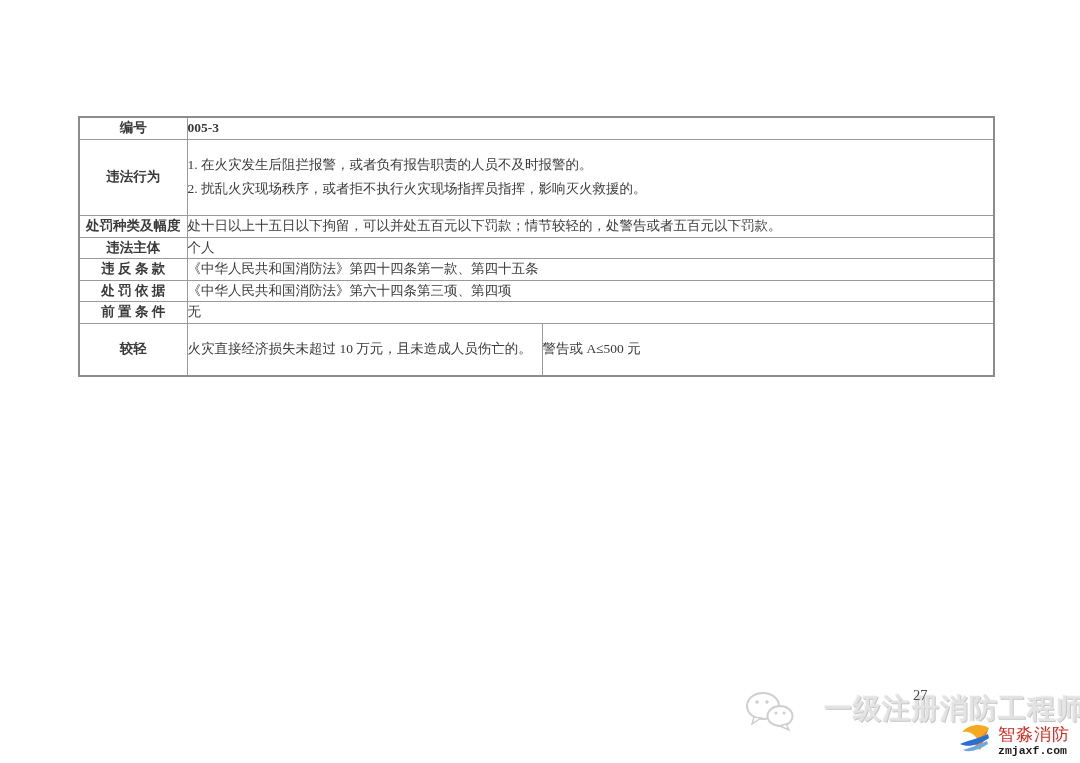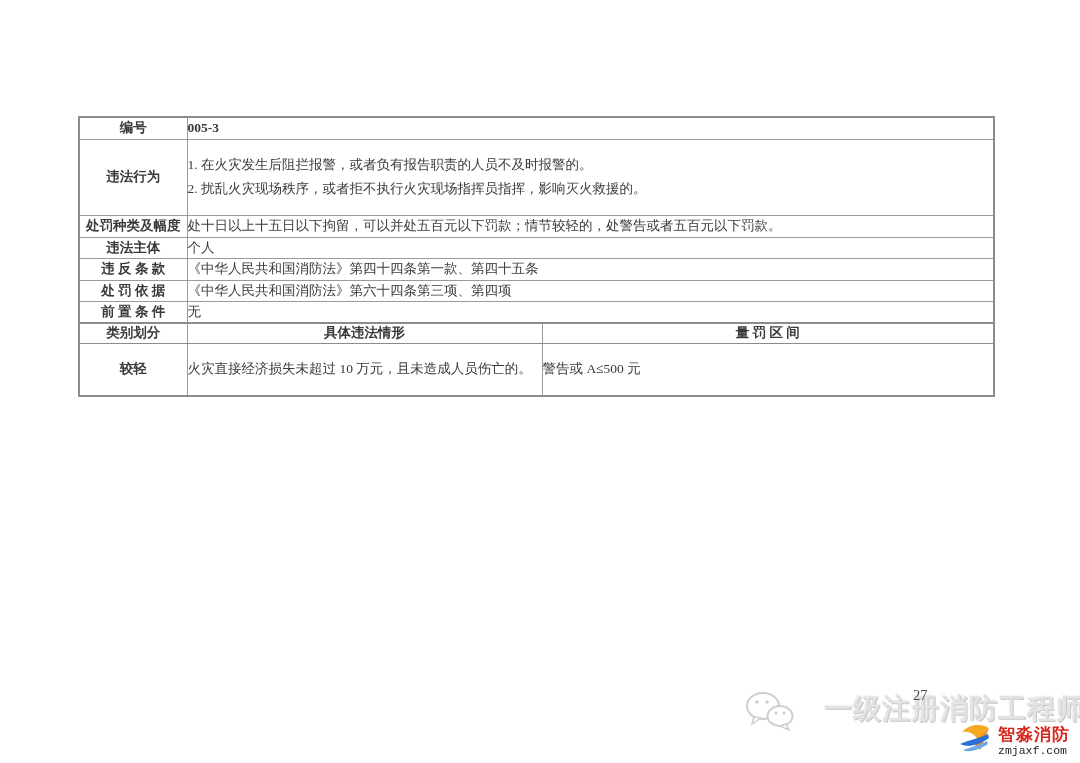--- a/index.html
+++ b/index.html
@@ -75,28 +75,28 @@
     left: 956px; top: 720px;
     display: flex;
     align-items: center;
     gap: 4px;
     z-index: 2;
   }
   .brand-texts { display: flex; flex-direction: column; line-height: 1; }
   .brand-name {
     font-family: "Liberation Sans", sans-serif;
     font-size: 17px;
-    font-weight: bold;
+    font-weight: normal;
     color: #d5281e;
     letter-spacing: 1px;
   }
   .brand-url {
     font-family: "Liberation Mono", monospace;
     font-size: 11.5px;
-    font-weight: normal;
+    font-weight: bold;
     color: #1c1c1c;
     margin-top: 2px;
   }
 </style>
 </head>
 <body>
 
 <table class="doc-table">
   <colgroup>
     <col style="width:108px">
@@ -136,25 +136,20 @@
   <tr style="height:21px">
     <td class="label-cell">处 罚 依 据</td>
     <td class="value-cell" colspan="2">《中华人民共和国消防法》第六十四条第三项、第四项</td>
   </tr>
 
   <tr style="height:22px">
     <td class="label-cell">前 置 条 件</td>
     <td class="value-cell" colspan="2">无</td>
   </tr>
 
-  <tr class="class-header" style="height:20px">
-    <td>类别划分</td>
-    <td>具体违法情形</td>
-    <td>量 罚 区 间</td>
-  </tr>
 
 
   <tr style="height:53px">
     <td class="cat-cell">较轻</td>
     <td class="value-cell">火灾直接经济损失未超过 10 万元，且未造成人员伤亡的。</td>
     <td class="value-cell">警告或 A≤500 元</td>
   </tr>
 </tbody>
   </table>
 

